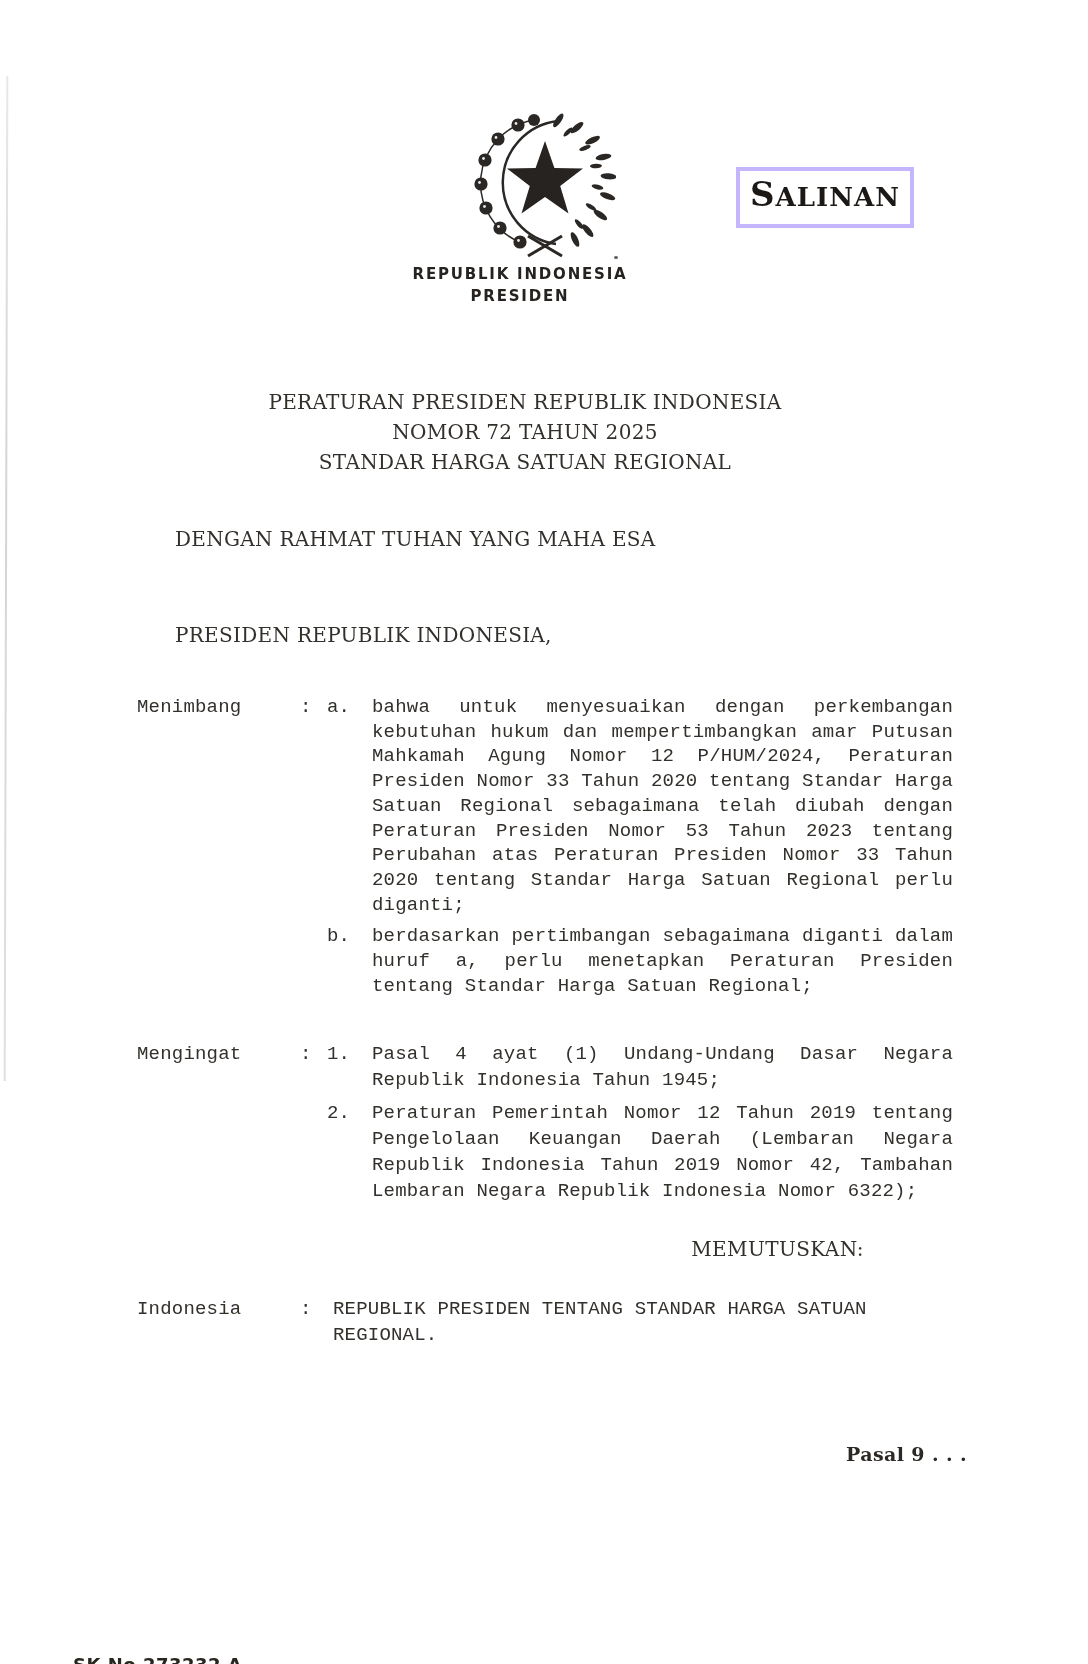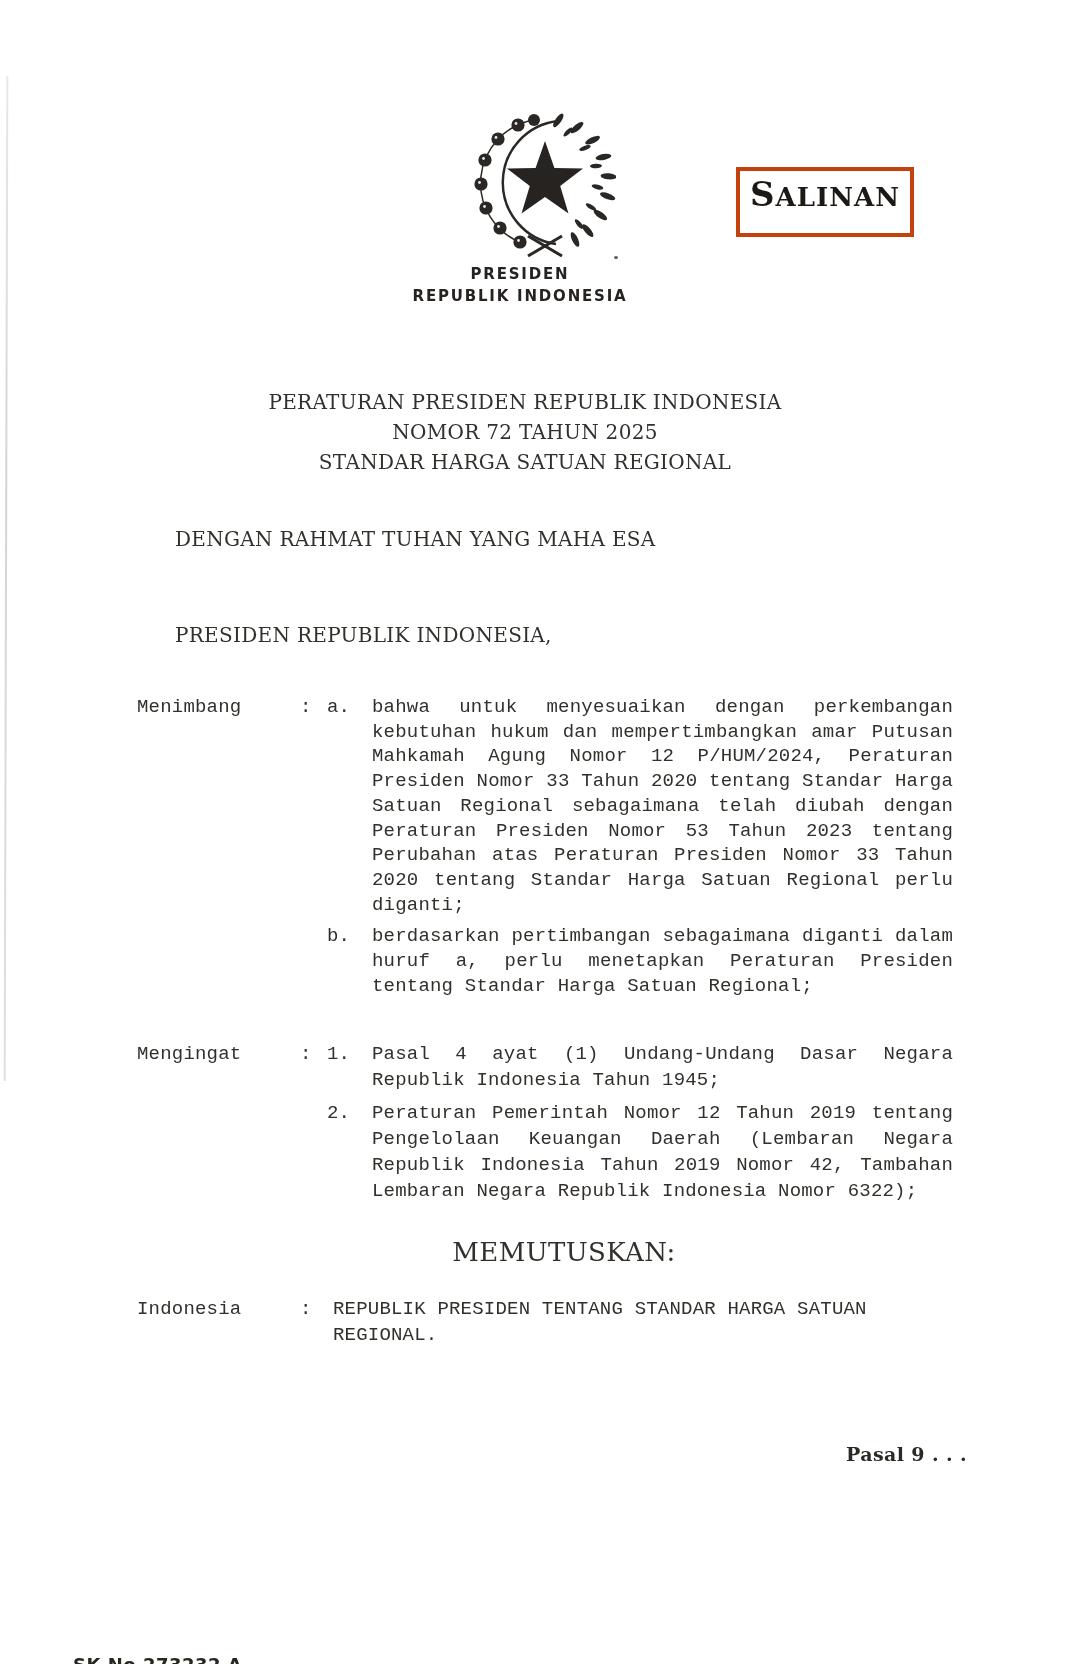--- a/index.html
+++ b/index.html
@@ -11,41 +11,41 @@
   .scan-edge{position:absolute;left:5px;top:76px;width:2px;height:1005px;
     background:linear-gradient(#e2e2df,#c9c9c5 40%,#d8d8d4);opacity:.8;transform:rotate(.15deg);}
   .dot-artifact{position:absolute;left:614px;top:256px;width:4px;height:3px;background:#6b6762;border-radius:2px;}
 
   .emblem{position:absolute;left:458px;top:108px;width:158px;height:152px;}
 
   .agency{position:absolute;left:320px;top:263px;width:400px;text-align:center;
     font-family:"DejaVu Sans", sans-serif;font-weight:bold;font-size:15px;
     letter-spacing:1.8px;line-height:22px;color:#262220;}
 
-  .stamp{position:absolute;left:736px;top:167px;width:178px;height:70px;
-    border:4px solid #c2410c;box-sizing:border-box;background:#fff;}
+  .stamp{position:absolute;left:736px;top:167px;width:178px;height:61px;
+    border:4px solid #c4b5fd;box-sizing:border-box;background:#fff;}
   .stamp-text{display:block;text-align:center;line-height:47px;
     font-weight:bold;font-size:26px;letter-spacing:1px;color:#1b1815;}
   .stamp-text::first-letter{font-size:34px;}
 
   .title{position:absolute;left:175px;top:387px;width:700px;text-align:center;
     font-size:20px;line-height:30px;letter-spacing:.3px;}
   .center-line{position:absolute;left:175px;width:700px;text-align:left;
     font-size:20px;letter-spacing:.3px;}
   .invocation{top:527px;}
   .authority{top:623px;}
 
   .clause{position:absolute;left:137px;width:816px;font-size:19px;line-height:24.7px;letter-spacing:.2px;font-family:Liberation Mono, monospace;}
   .clause .row{display:grid;grid-template-columns:163px 27px 45px 1fr;align-items:start;}
   .clause .row + .row{margin-top:7px;}
   .clause .tx{text-align:justify;}
   .menimbang{top:695px;}
   .mengingat{top:1041px;line-height:26px;}
-  .memutuskan{position:absolute;left:264px;top:1237px;width:600px;text-align:center;
-    font-size:26px;letter-spacing:.4px;}
+  .memutuskan{position:absolute;left:264px;top:1237px;width:600px;text-align:right;
+    font-size:20px;letter-spacing:.4px;}
   .menetapkan{top:1296px;line-height:26px;}
   .menetapkan .row{grid-template-columns:163px 33px 1fr;}
 
   .pasal{position:absolute;left:846px;top:1443px;font-size:19px;font-weight:bold;letter-spacing:.4px;color:#2c2824;}
   .sk{position:absolute;left:73px;top:1654px;font-family:"DejaVu Sans", sans-serif;
     font-weight:bold;font-size:18px;letter-spacing:.5px;color:#29261f;}
 </style>
 </head>
 <body>
 
@@ -95,22 +95,22 @@
       <ellipse cx="138" cy="58" rx="2.2" ry="6" transform="rotate(88 138 58)"></ellipse>
       <ellipse cx="139.5" cy="79" rx="2.2" ry="6" transform="rotate(105 139.5 79)"></ellipse>
       <ellipse cx="133" cy="99" rx="2.2" ry="6" transform="rotate(122 133 99)"></ellipse>
       <ellipse cx="121" cy="116" rx="2.2" ry="6" transform="rotate(140 121 116)"></ellipse>
     </g>
   </svg>
 
   <div class="dot-artifact"></div>
 
   <div class="agency">
+    <div>REPUBLIK INDONESIA</div>
     <div>PRESIDEN</div>
-    <div>REPUBLIK INDONESIA</div>
   </div>
 
   <div class="stamp">
     <div class="stamp-text">SALINAN</div>
   </div>
 
   <div class="title">
     <div>PERATURAN PRESIDEN REPUBLIK INDONESIA</div>
     <div>NOMOR 72 TAHUN 2025</div>
     <div>STANDAR HARGA SATUAN REGIONAL</div>

